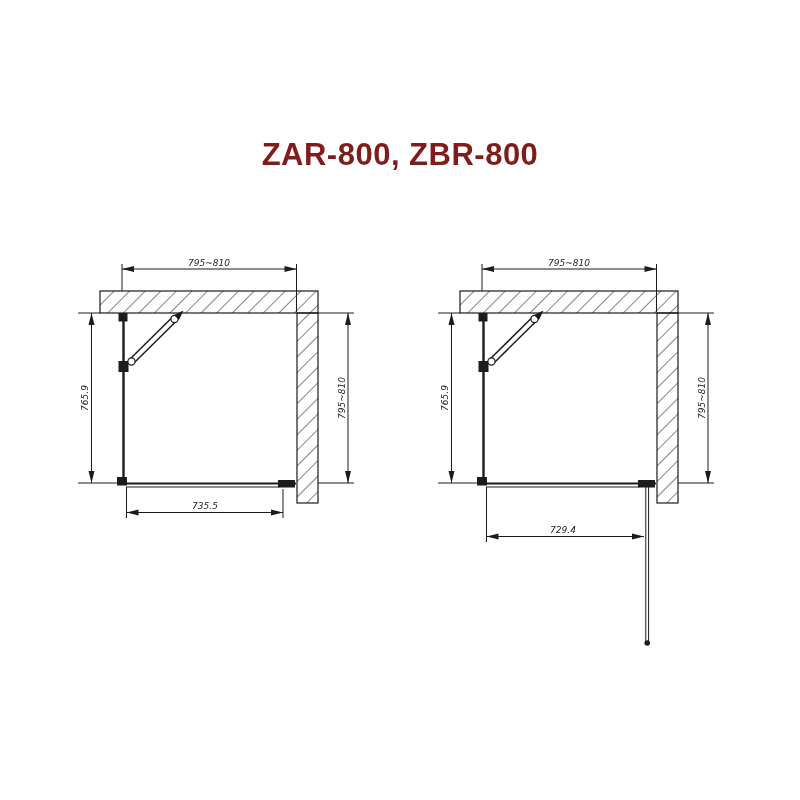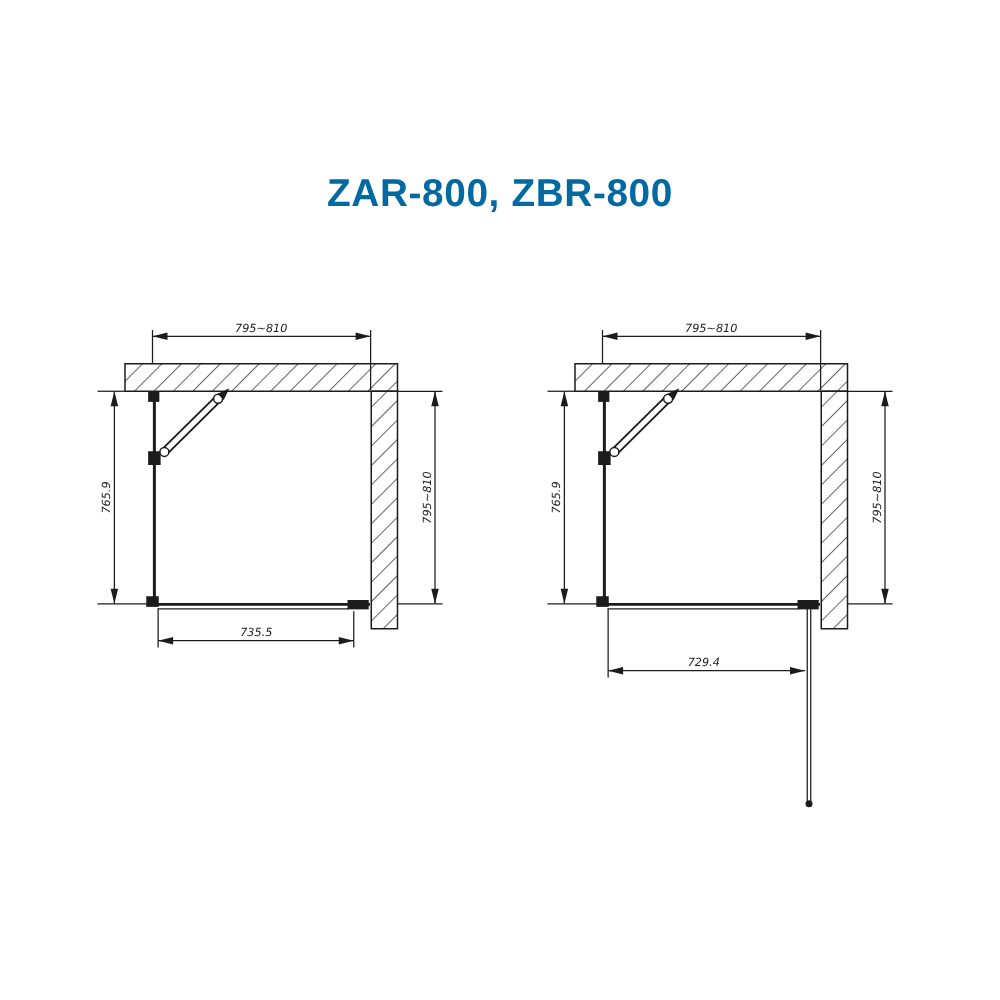--- a/index.html
+++ b/index.html
@@ -14,21 +14,21 @@
   }
   .page-title {
     position: absolute;
     top: 137px;
     left: 0;
     width: 800px;
     text-align: center;
     font-size: 31px;
     font-weight: 700;
     letter-spacing: 0.5px;
-    color: #0369a1;
+    color: #7f1d1d;
     margin: 0;
   }
   .drawing {
     position: absolute;
     top: 0;
     left: 0;
   }
   .dim-label {
     font-family: "DejaVu Sans", sans-serif;
     font-style: italic;

